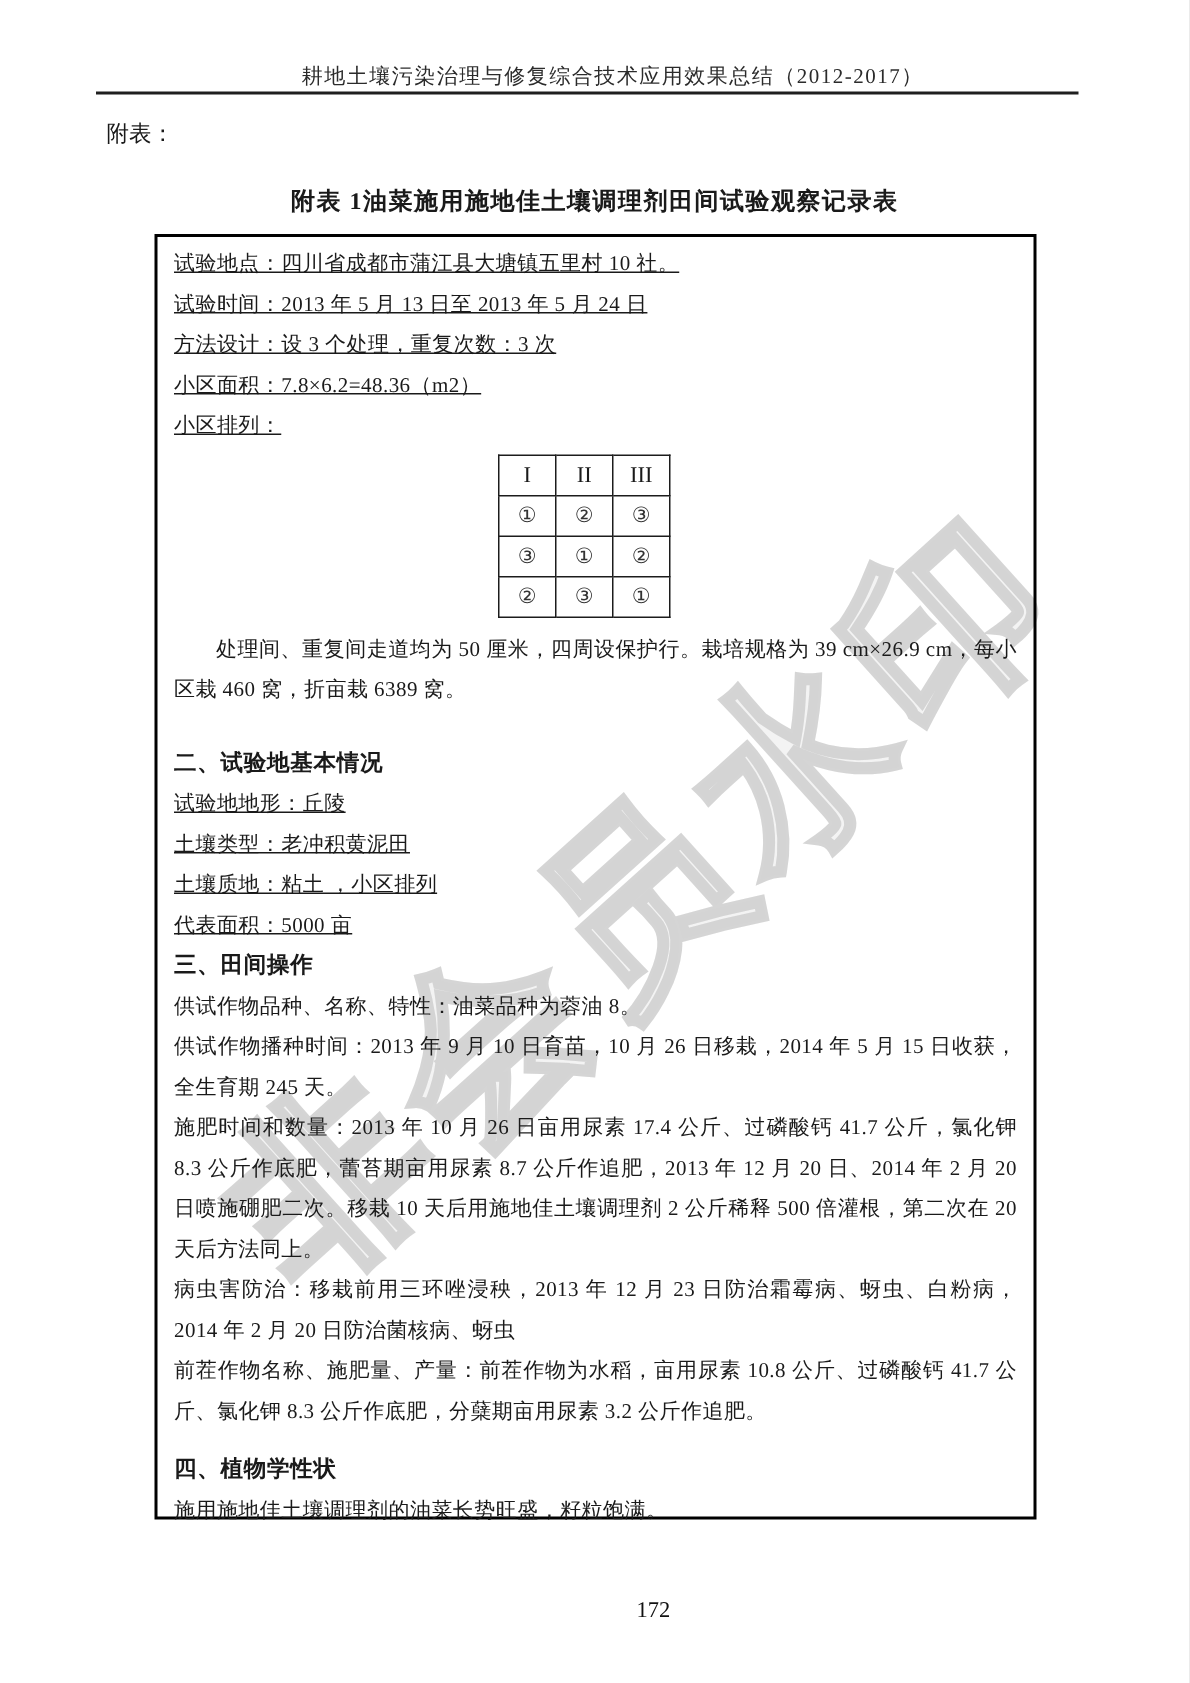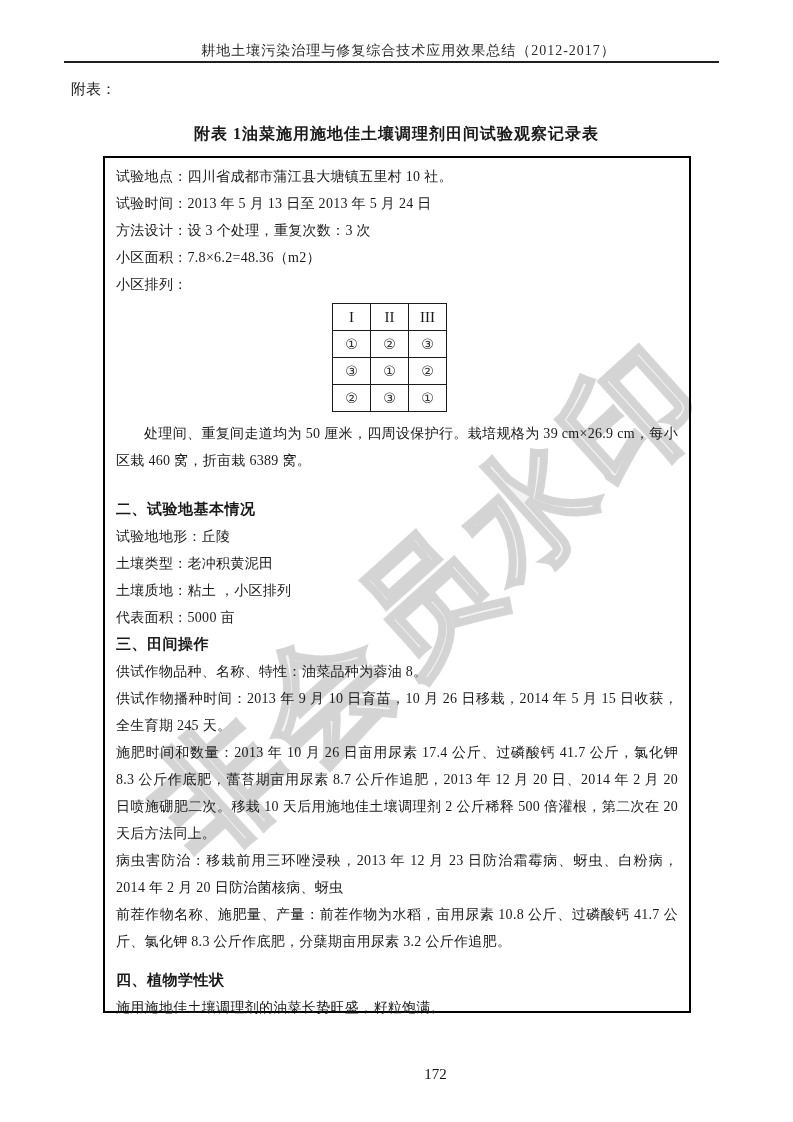--- a/index.html
+++ b/index.html
@@ -27,21 +27,21 @@
     text-align:center; font-weight:bold; font-size:16px; letter-spacing:1px;
   }
   .doc-title .title-label { }
 
   
   .record-box {
     position:absolute; left:103px; top:156px; width:588px; height:857px;
     border:2px solid #000; box-sizing:border-box;
     padding:5px 11px 0 11px; background:transparent;
   }
-  .bx-line { line-height:27px; font-size:14px; letter-spacing:0.3px; }
+  .bx-line { line-height:27px; font-size:14px; letter-spacing:0.3px;text-decoration:underline; }
   .bx-heading { line-height:27px; font-size:15px; font-weight:bold; letter-spacing:0.5px; }
   .bx-para { line-height:27px; font-size:14px; text-align:justify; letter-spacing:0.3px; }
   .indent2 { text-indent:2em; }
   .spacer-lg { height:22px; }
   .spacer-sm { height:12px; }
 
   
   .plot-table {
     border-collapse:collapse; margin:5px 0 8px 216px;
   }

